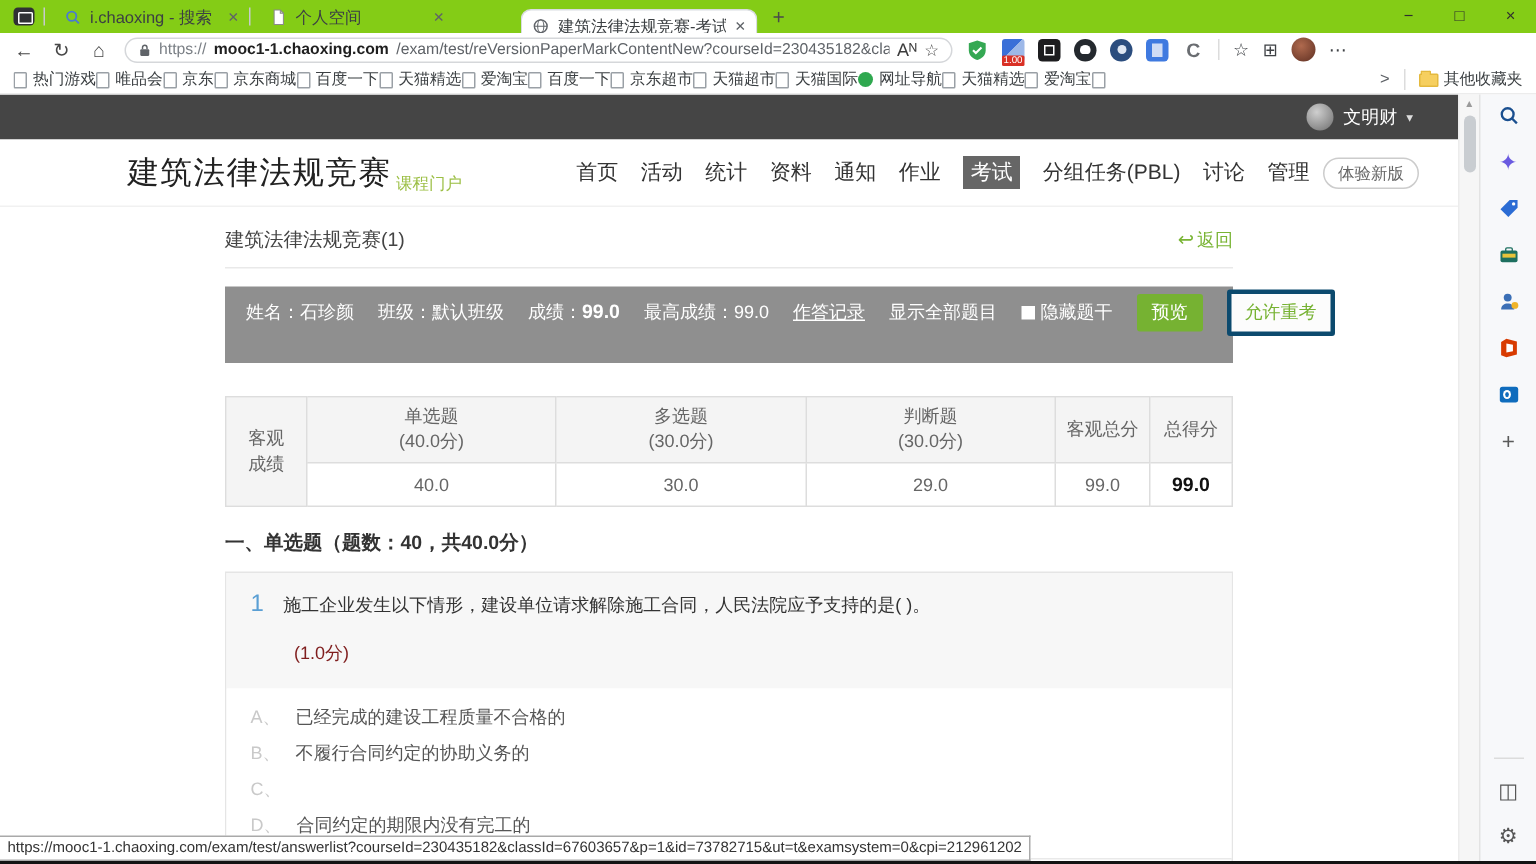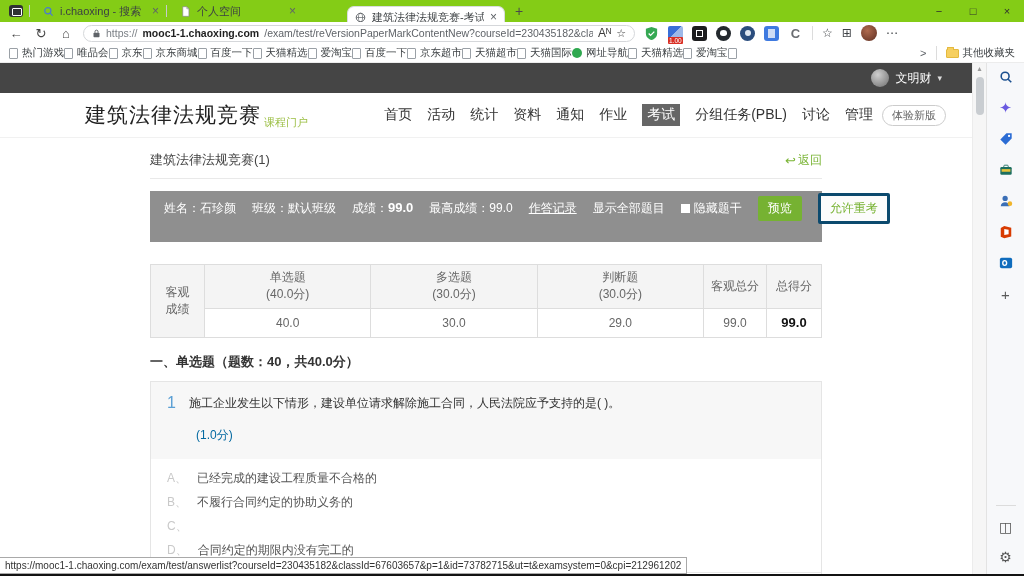--- a/index.html
+++ b/index.html
@@ -89,21 +89,21 @@
   .score-vals td { height:29px; background:#fff; }
   .col-total { width:63px; }
   .col-final { width:55px; }
   .final-val { font-weight:bold; color:#111; font-size:13px; }
 
   .section { margin-top:15px; font-size:13px; font-weight:bold; color:#333; }
   .card { margin-top:10px; border:1px solid #e5e5e5; }
   .stem { background:#f7f7f7; padding:13px 16px 15px; }
   .stem-row { display:flex; gap:13px; font-size:12px; color:#333; align-items:flex-start; }
   .qnum { color:#5a9fd4; font-size:16px; line-height:1; }
-  .points { margin-left:29px; margin-top:15px; font-size:12px; color:#0369a1; }
+  .points { margin-left:29px; margin-top:15px; font-size:12px; color:#7f1d1d; }
   .opts { padding:8px 16px 9px; background:#fff; }
   .opt { display:flex; gap:10px; font-size:12px; color:#555; height:24px; align-items:center; }
   .opt .letter { color:#c9c9c9; }
   .ansbar { border-top:1px solid #e9e9e9; padding:13px 16px; display:flex; align-items:center; justify-content:space-between; font-size:12px; color:#333; }
   .checkmark { color:#21a94a; font-size:19px; font-weight:bold; }
 
   
   .scrollbar { position:absolute; top:63px; left:972px; width:14px; bottom:2px; background:#f6f6f6; border-left:1px solid #ececec; }
   .scroll-up { color:#9a9a9a; font-size:8px; text-align:center; height:12px; line-height:12px; }
   .thumb { margin:2px auto 0; width:8px; height:38px; background:#c9cdd1; border-radius:4px; }

